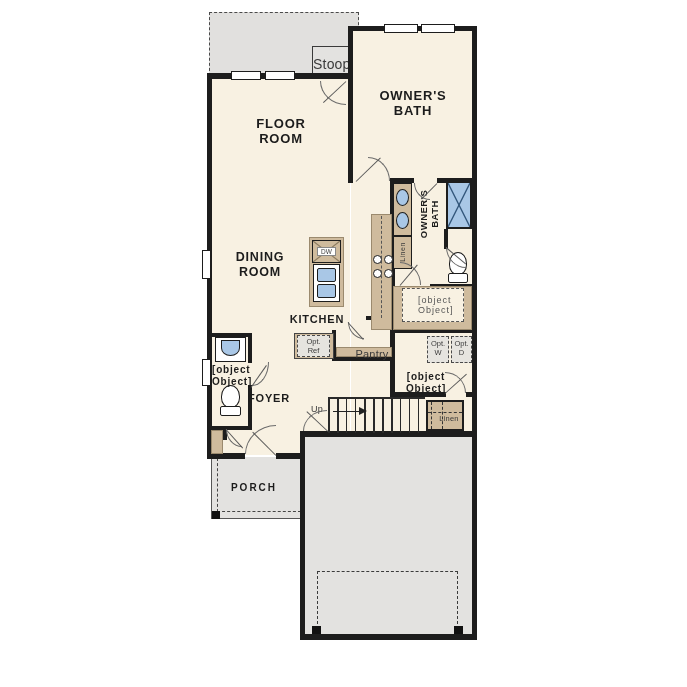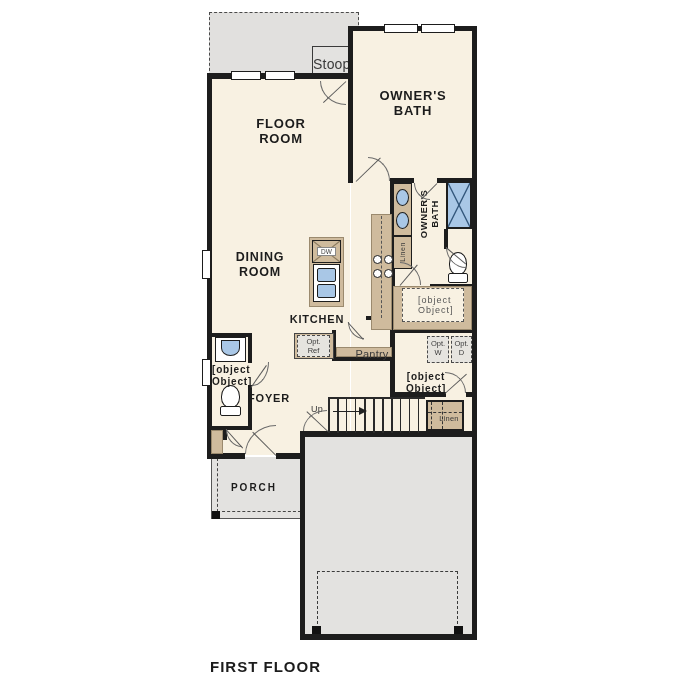--- a/index.html
+++ b/index.html
@@ -206,15 +206,14 @@
        <span>BATH</span></div>
 
   <div class="lbl" style="left:210px;top:250px;width:100px;font-size:12.5px;">
        <span>DINING</span><br>
        <span>ROOM</span></div>
 
   <div class="lbl" style="left:286px;top:313px;width:62px;font-size:11px;">KITCHEN</div>
 
   <div class="lbl" style="left:244px;top:392px;width:50px;font-size:11px;">FOYER</div>
 
-  <div class="lbl" style="left:210px;top:658px;width:140px;font-size:15px;text-align:left;letter-spacing:1px;">FIRST FLOOR</div>
 
 </div>
 
 </body></html>

